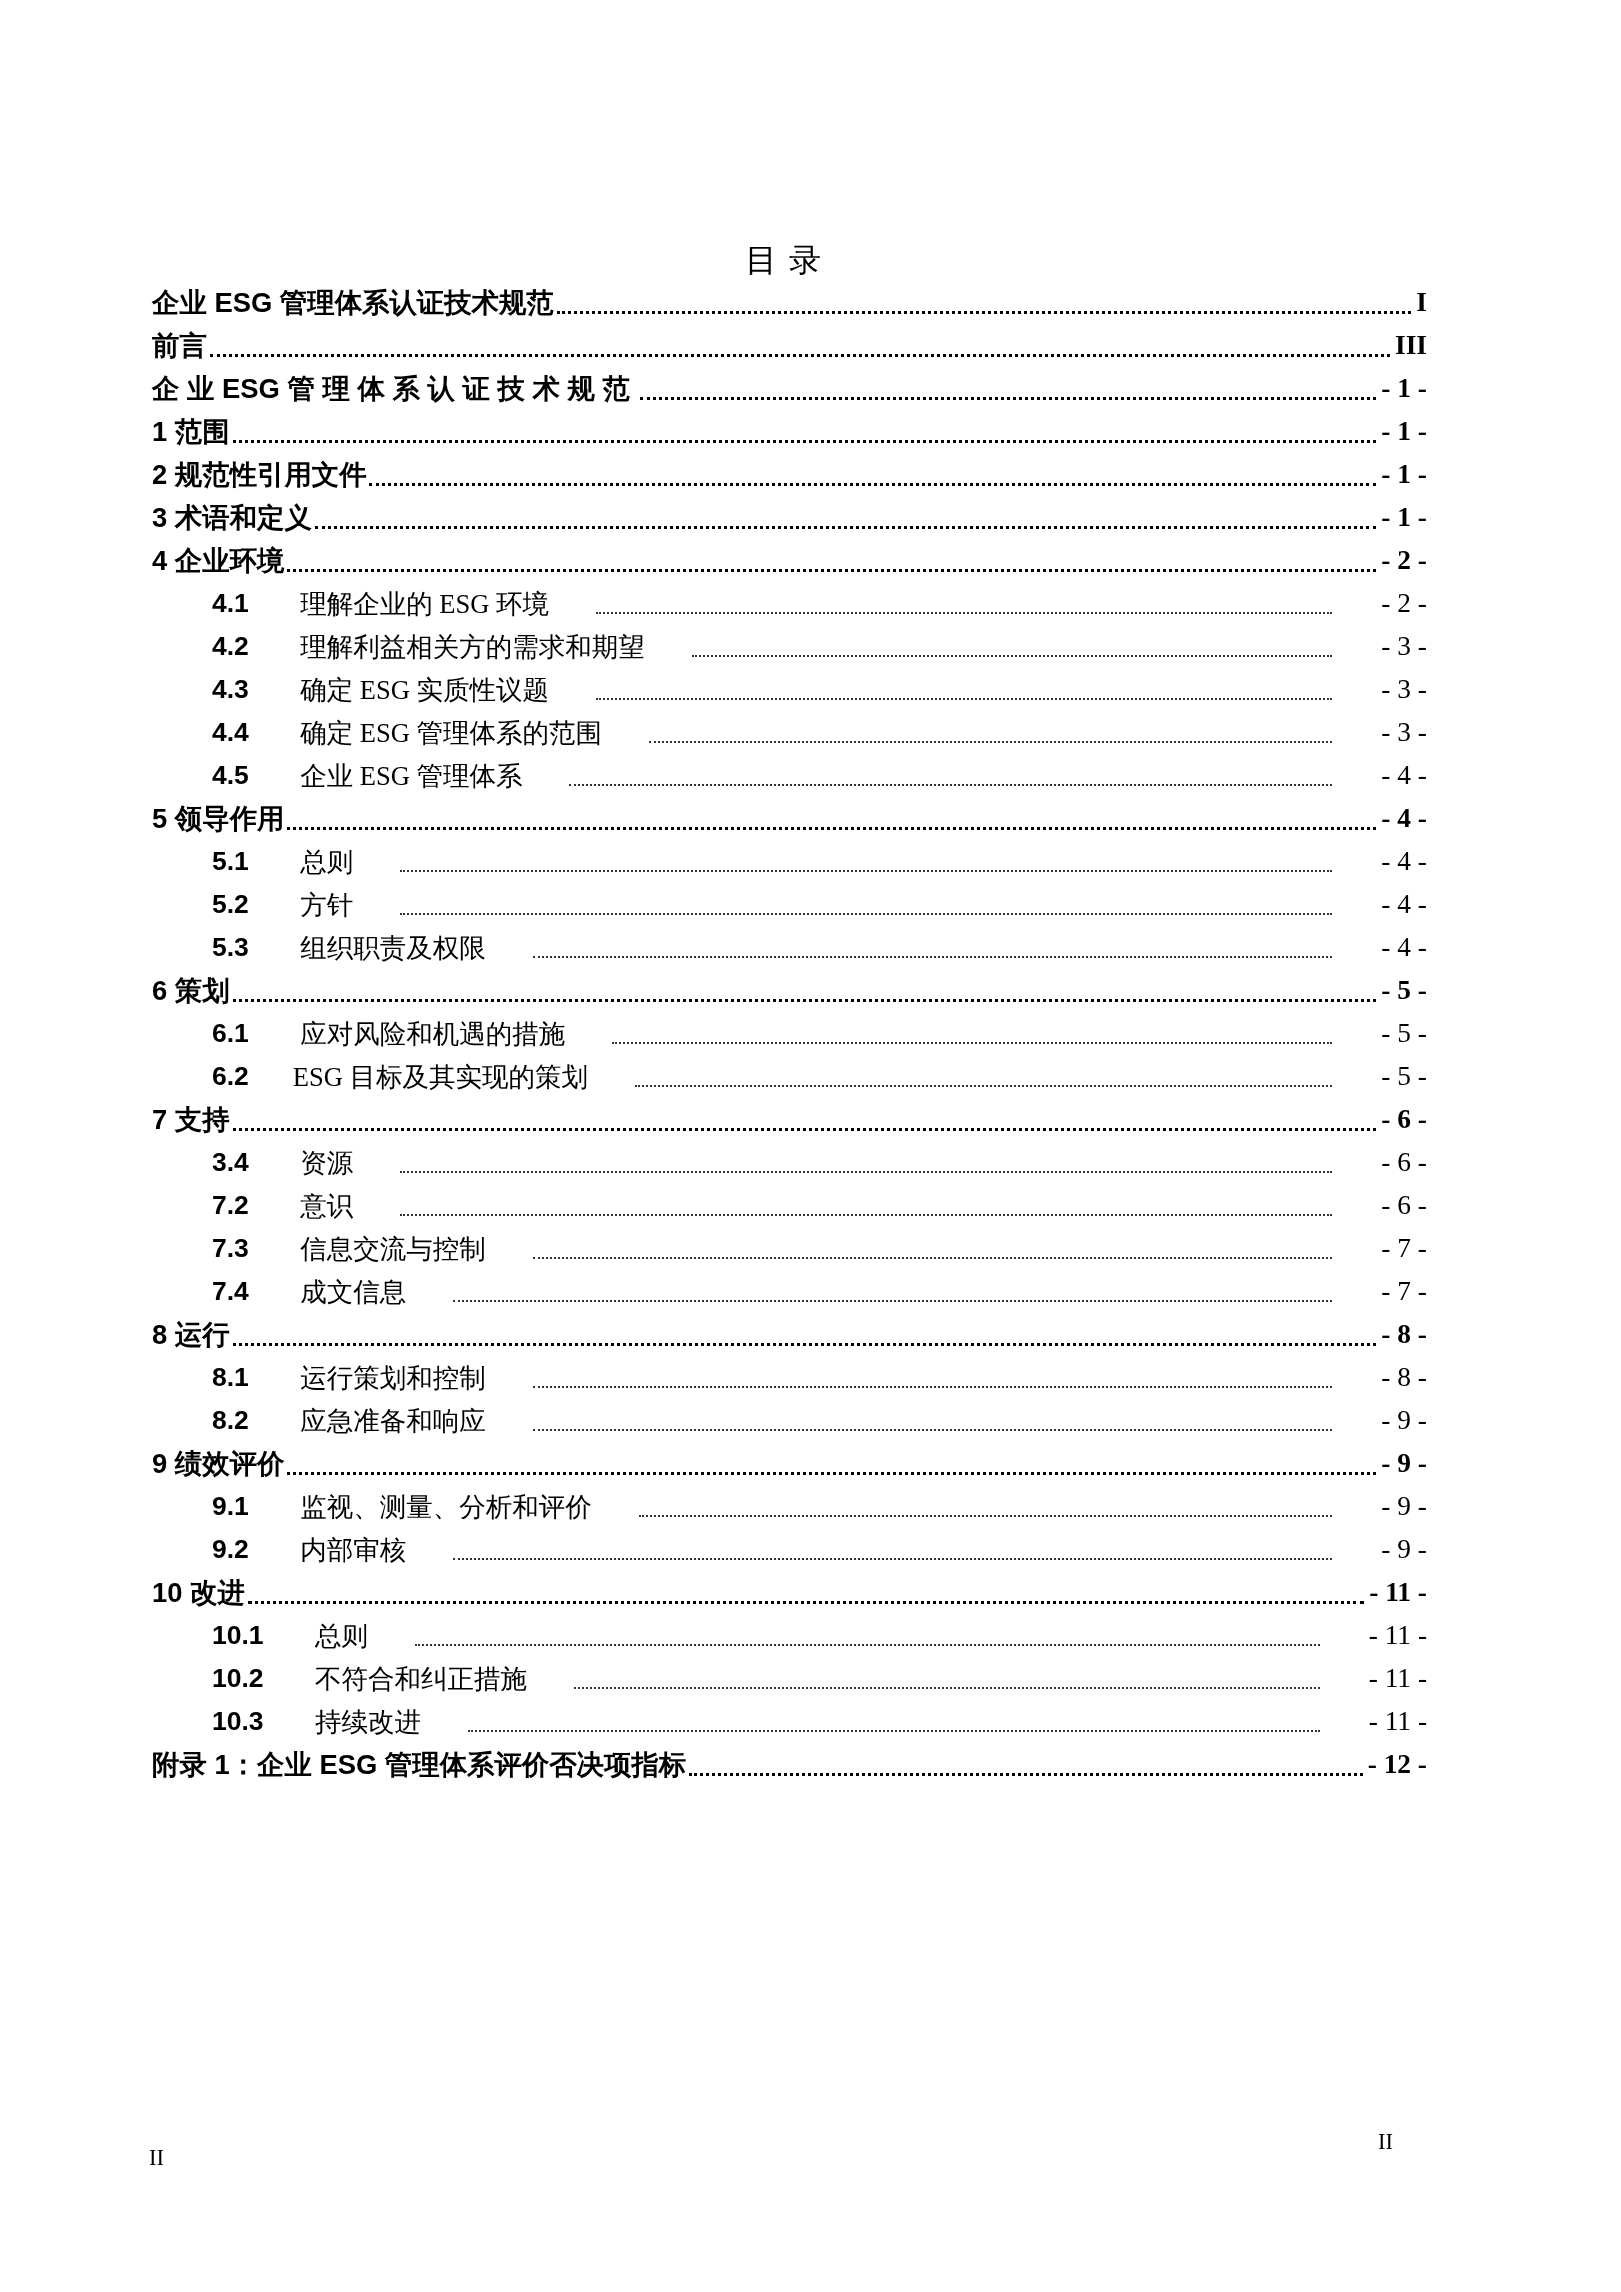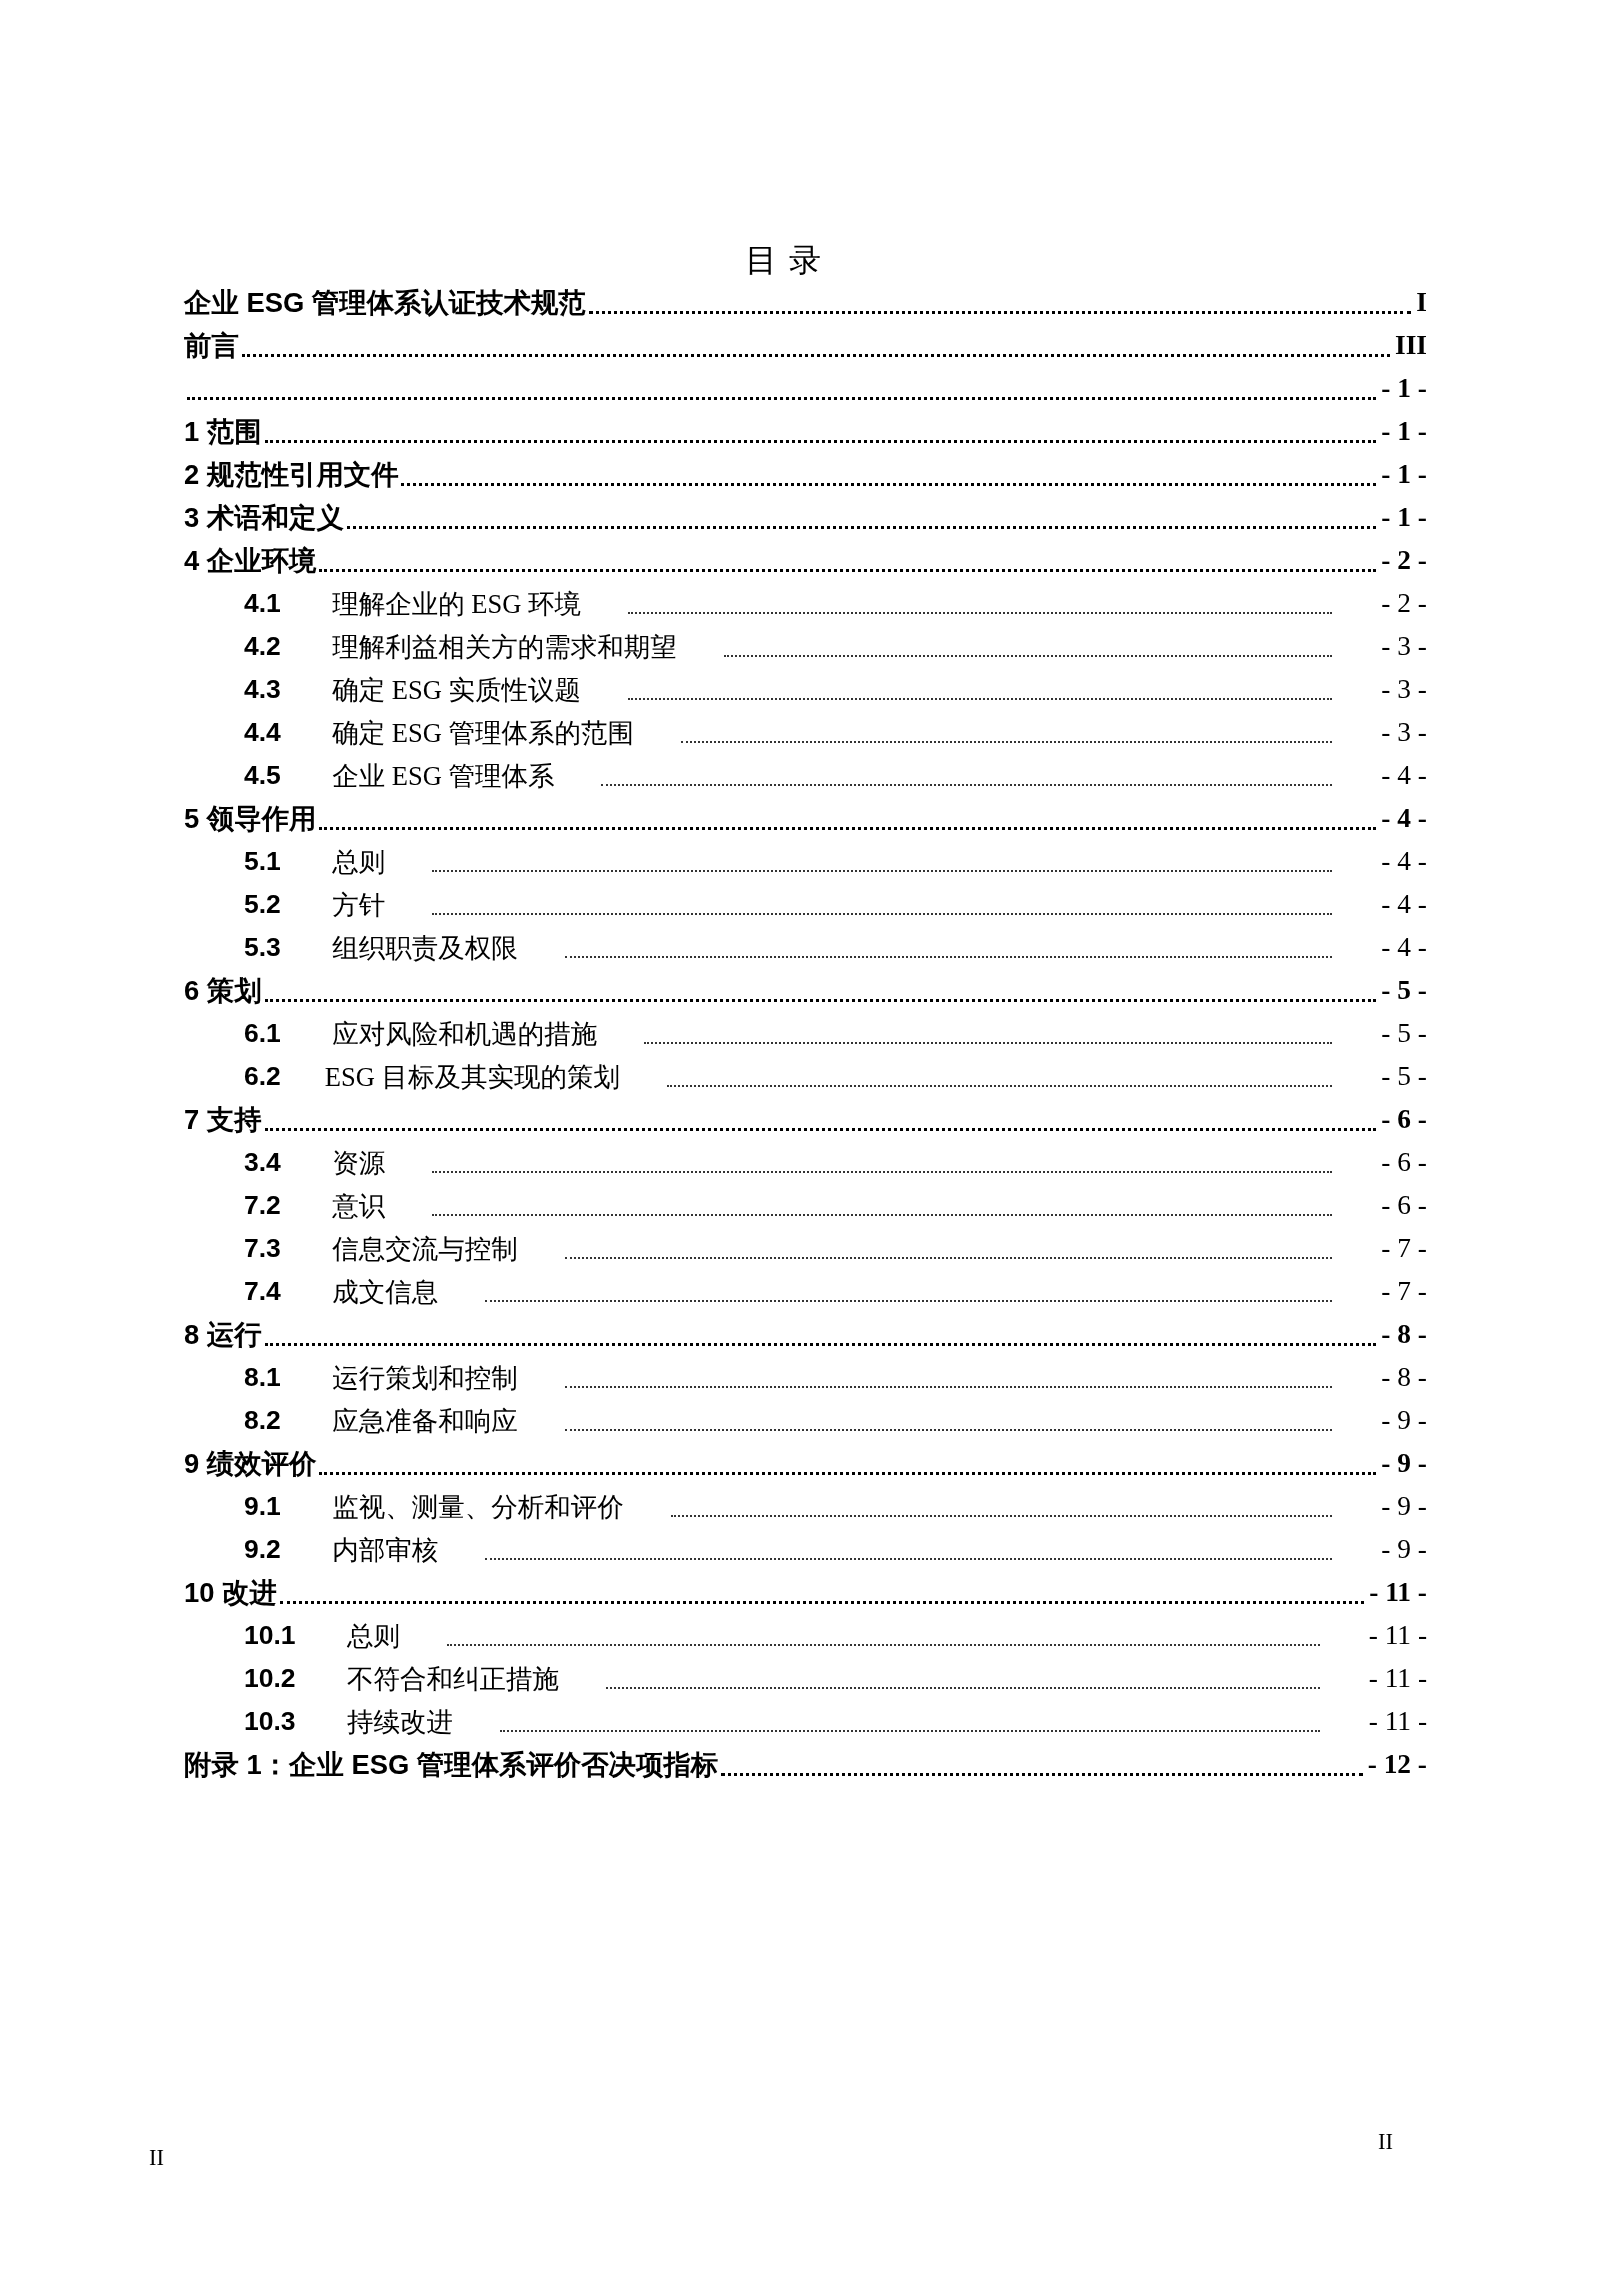--- a/index.html
+++ b/index.html
@@ -24,21 +24,20 @@
   .toc {
     position: absolute;
     top: 281px; left: 152px; width: 1275px;
   }
   .row {
     display: flex;
     align-items: center;
     height: 43px;
     font-size: 27.4px;
     white-space: pre;
-    margin-left: 32px;
   }
   .row .num { font-weight: 700; white-space: pre; }
   .row .text { white-space: pre; }
   .row.chapter { font-weight: 700; }
   .row.sub { padding-left: 60px; font-size: 26.5px; gap: 44px; }
   .row.sub .text {
     font-family: "Liberation Serif", serif;
     color: #000000;
     font-weight: 400;
   }
@@ -85,20 +84,21 @@
       <span class="page-num">I</span>
     </div>
       <div class="row chapter">
       <span class="num"></span>
       <span class="text">前言</span>
       <span class="leader"></span>
       <span class="page-num">III</span>
     </div>
       <div class="row chapter">
       <span class="num"></span>
+      <span class="text">企 业 ESG 管 理 体 系 认 证 技 术 规 范 </span>
       <span class="leader"></span>
       <span class="page-num">- 1 -</span>
     </div>
       <div class="row chapter">
       <span class="num">1 </span>
       <span class="text">范围</span>
       <span class="leader"></span>
       <span class="page-num">- 1 -</span>
     </div>
       <div class="row chapter">

